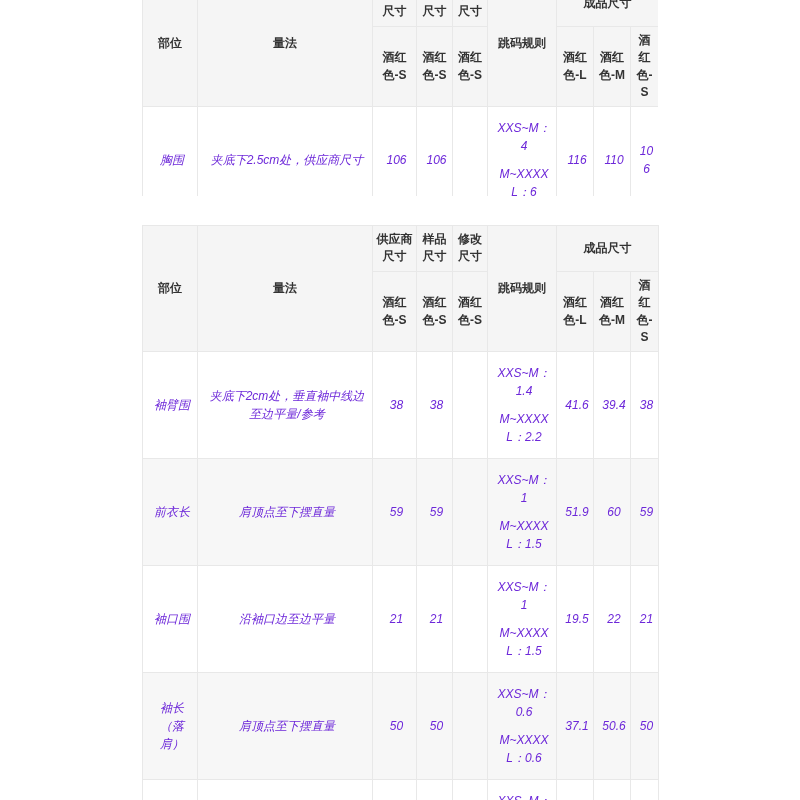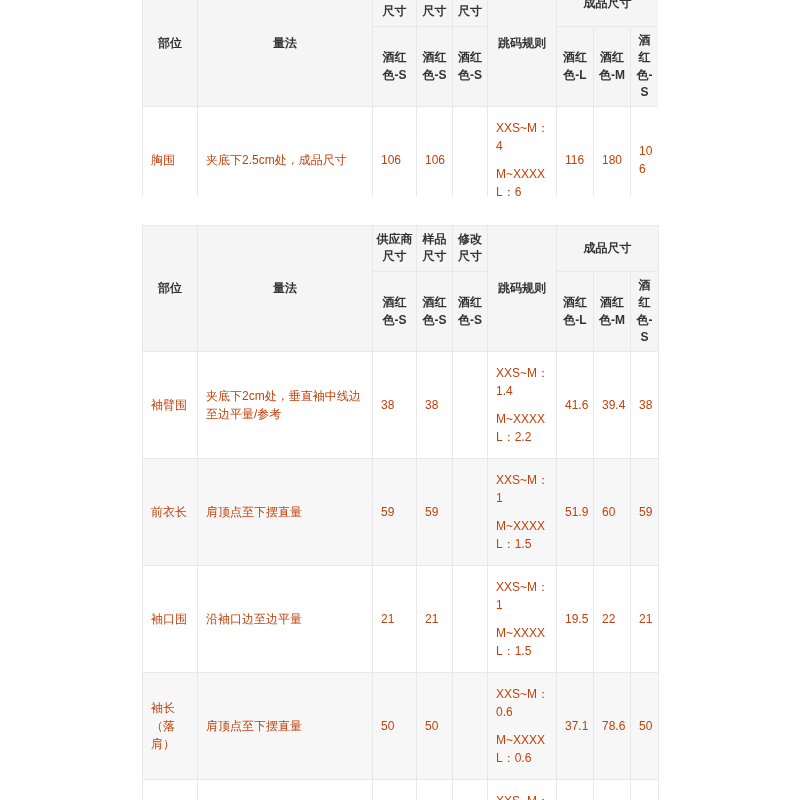--- a/index.html
+++ b/index.html
@@ -36,24 +36,25 @@
   }
   th {
     background: #f5f5f5;
     color: #333333;
     font-weight: bold;
     text-align: center;
     padding: 5px 2px;
     line-height: 1.45;
   }
   td {
-    color: #c2410c;
-    text-align: left;
+    color: #6d28d9;
+    text-align: center;
     padding: 12px 4px 12px 8px;
     line-height: 1.5;
+    font-style: italic;
   }
   tr.stripe td { background: #f7f7f7; }
   td.col-grading div + div { margin-top: 10px; }
   col.c-part     { width: 55px; }
   col.c-method   { width: 175px; }
   col.c-supplier { width: 44px; }
   col.c-sample   { width: 36px; }
   col.c-modify   { width: 35px; }
   col.c-grading  { width: 69px; }
   col.c-l        { width: 37px; }
@@ -93,30 +94,30 @@
           <th>酒红色-S</th>
           <th>酒红色-S</th>
           <th>酒红色-L</th>
           <th>酒红色-M</th>
           <th>酒红色-S</th>
         </tr>
       </thead>
       <tbody>
           <tr>
             <td class="col-part">胸围</td>
-            <td class="col-method">夹底下2.5cm处，成品尺寸</td>
+            <td class="col-method">夹底下2.5cm处，供应商尺寸</td>
             <td class="col-supplier">106</td>
             <td class="col-sample">106</td>
             <td class="col-modify"></td>
             <td class="col-grading">
               <div>XXS~M：4</div>
               <div>M~XXXXL：6</div>
             </td>
             <td class="col-l">116</td>
-            <td class="col-m">180</td>
+            <td class="col-m">110</td>
             <td class="col-s">106</td>
           </tr>
         </tbody>
     </table>
   </div>
 
   <div class="table-gap"></div>
 
   <table>
     <colgroup>
@@ -196,21 +197,21 @@
           <td class="col-part">袖长（落肩）</td>
           <td class="col-method">肩顶点至下摆直量</td>
           <td class="col-supplier">50</td>
           <td class="col-sample">50</td>
           <td class="col-modify"></td>
           <td class="col-grading">
             <div>XXS~M：0.6</div>
             <div>M~XXXXL：0.6</div>
           </td>
           <td class="col-l">37.1</td>
-          <td class="col-m">78.6</td>
+          <td class="col-m">50.6</td>
           <td class="col-s">50</td>
         </tr>
         <tr>
           <td class="col-part">领宽</td>
           <td class="col-method">肩顶点骨至骨平量（上领款）</td>
           <td class="col-supplier">22</td>
           <td class="col-sample">22</td>
           <td class="col-modify"></td>
           <td class="col-grading">
             <div>XXS~M：0.5</div>

